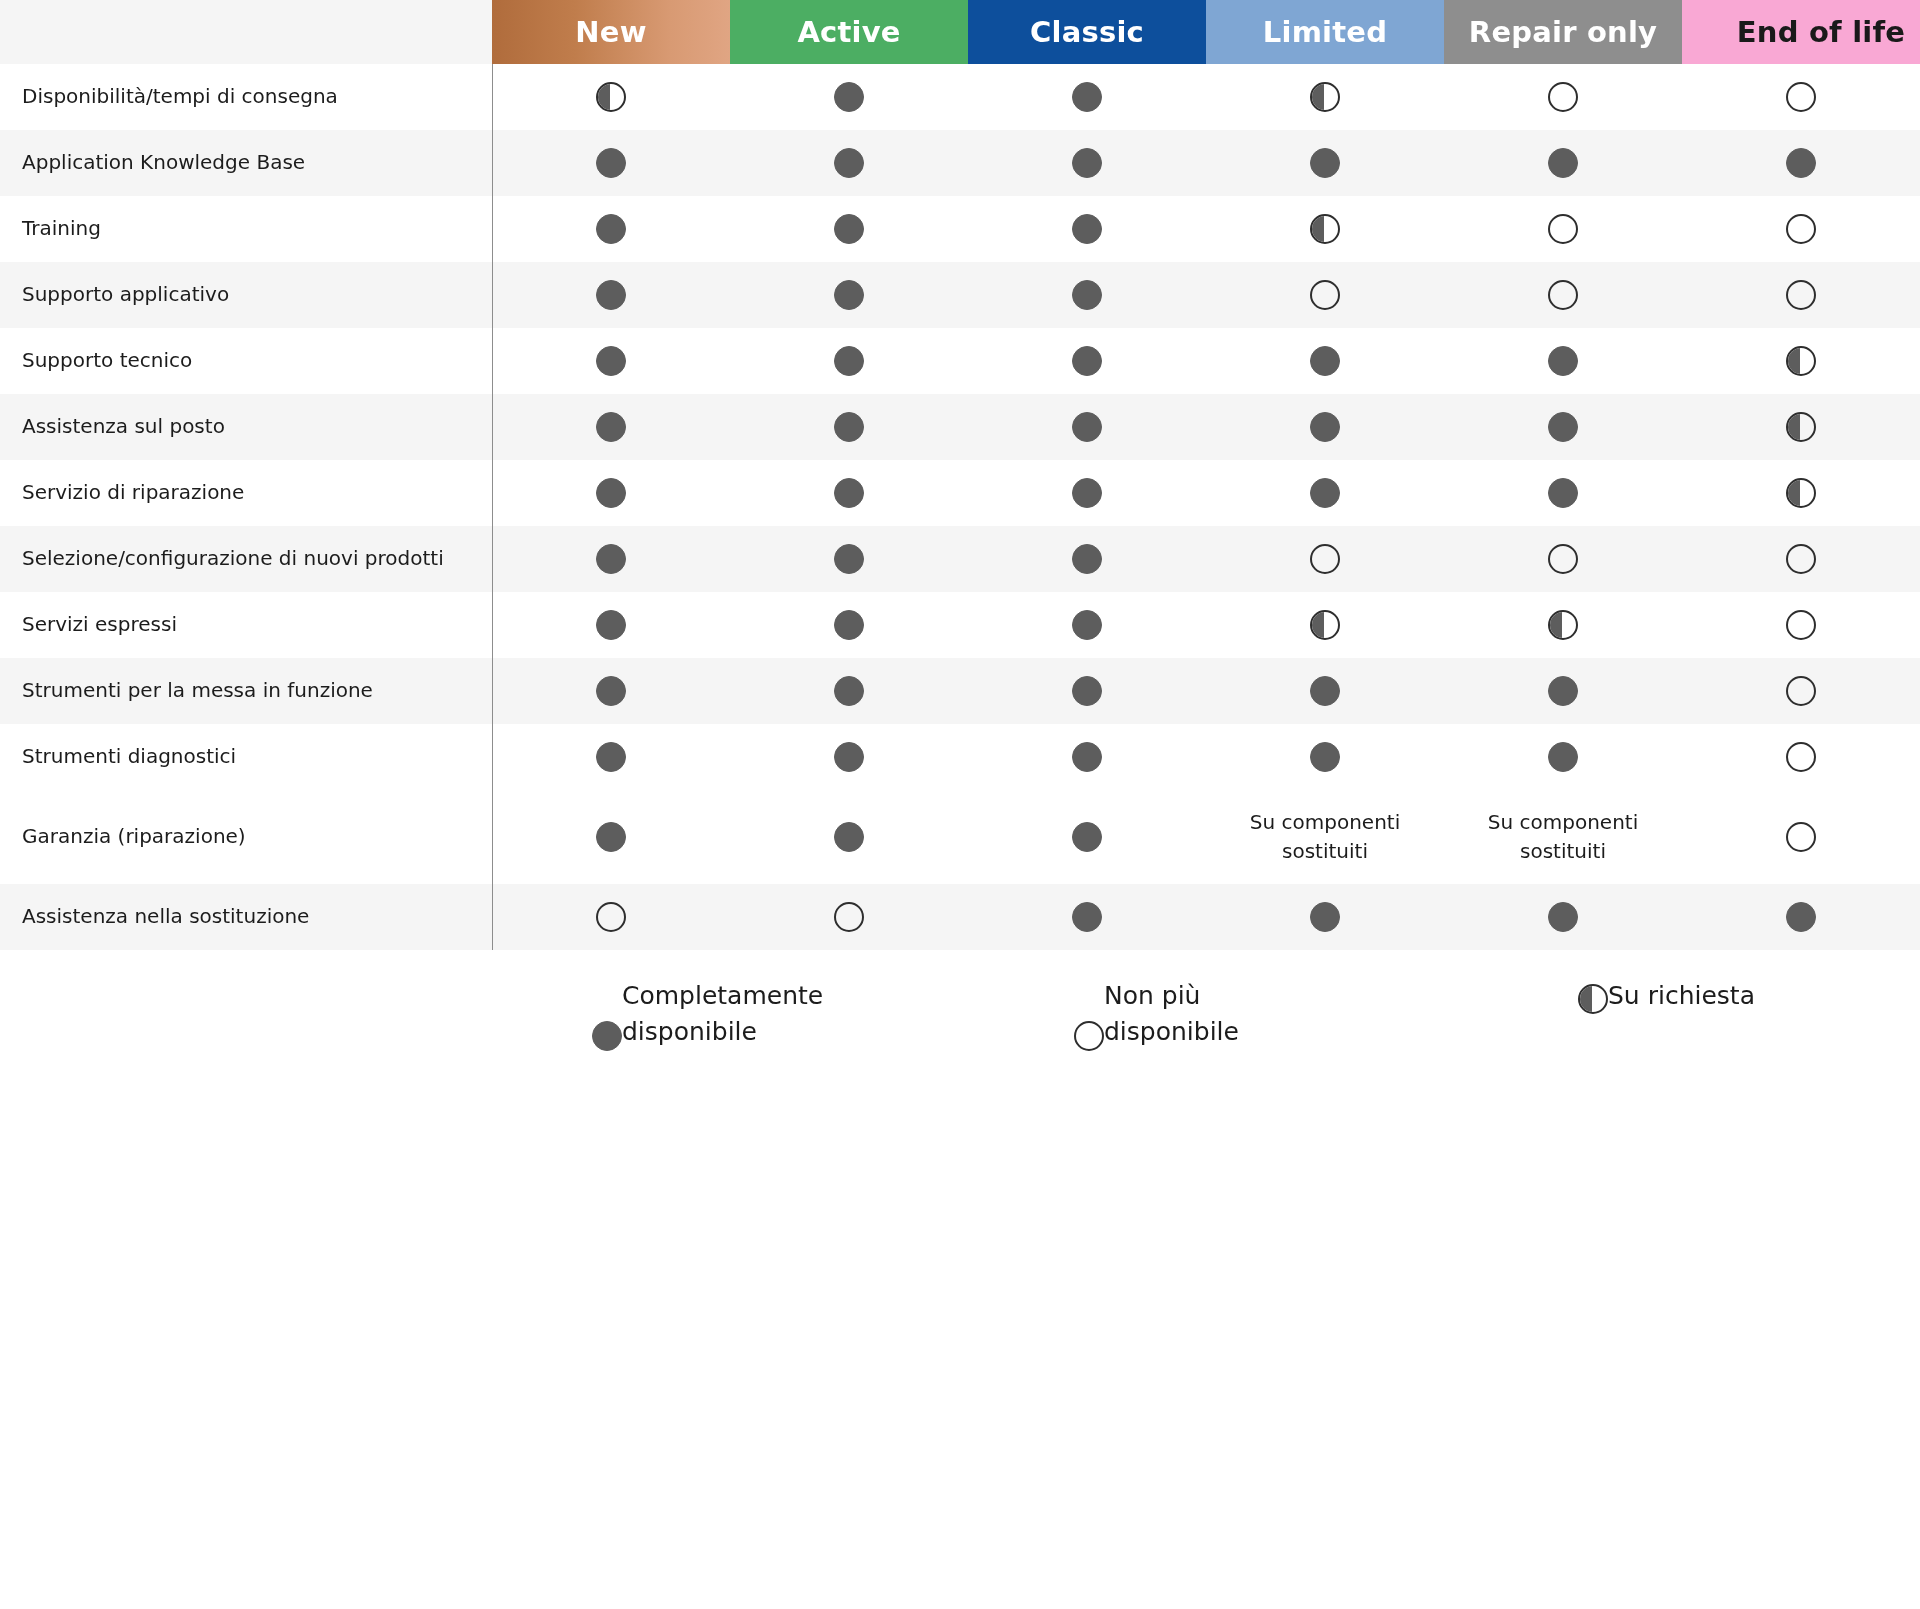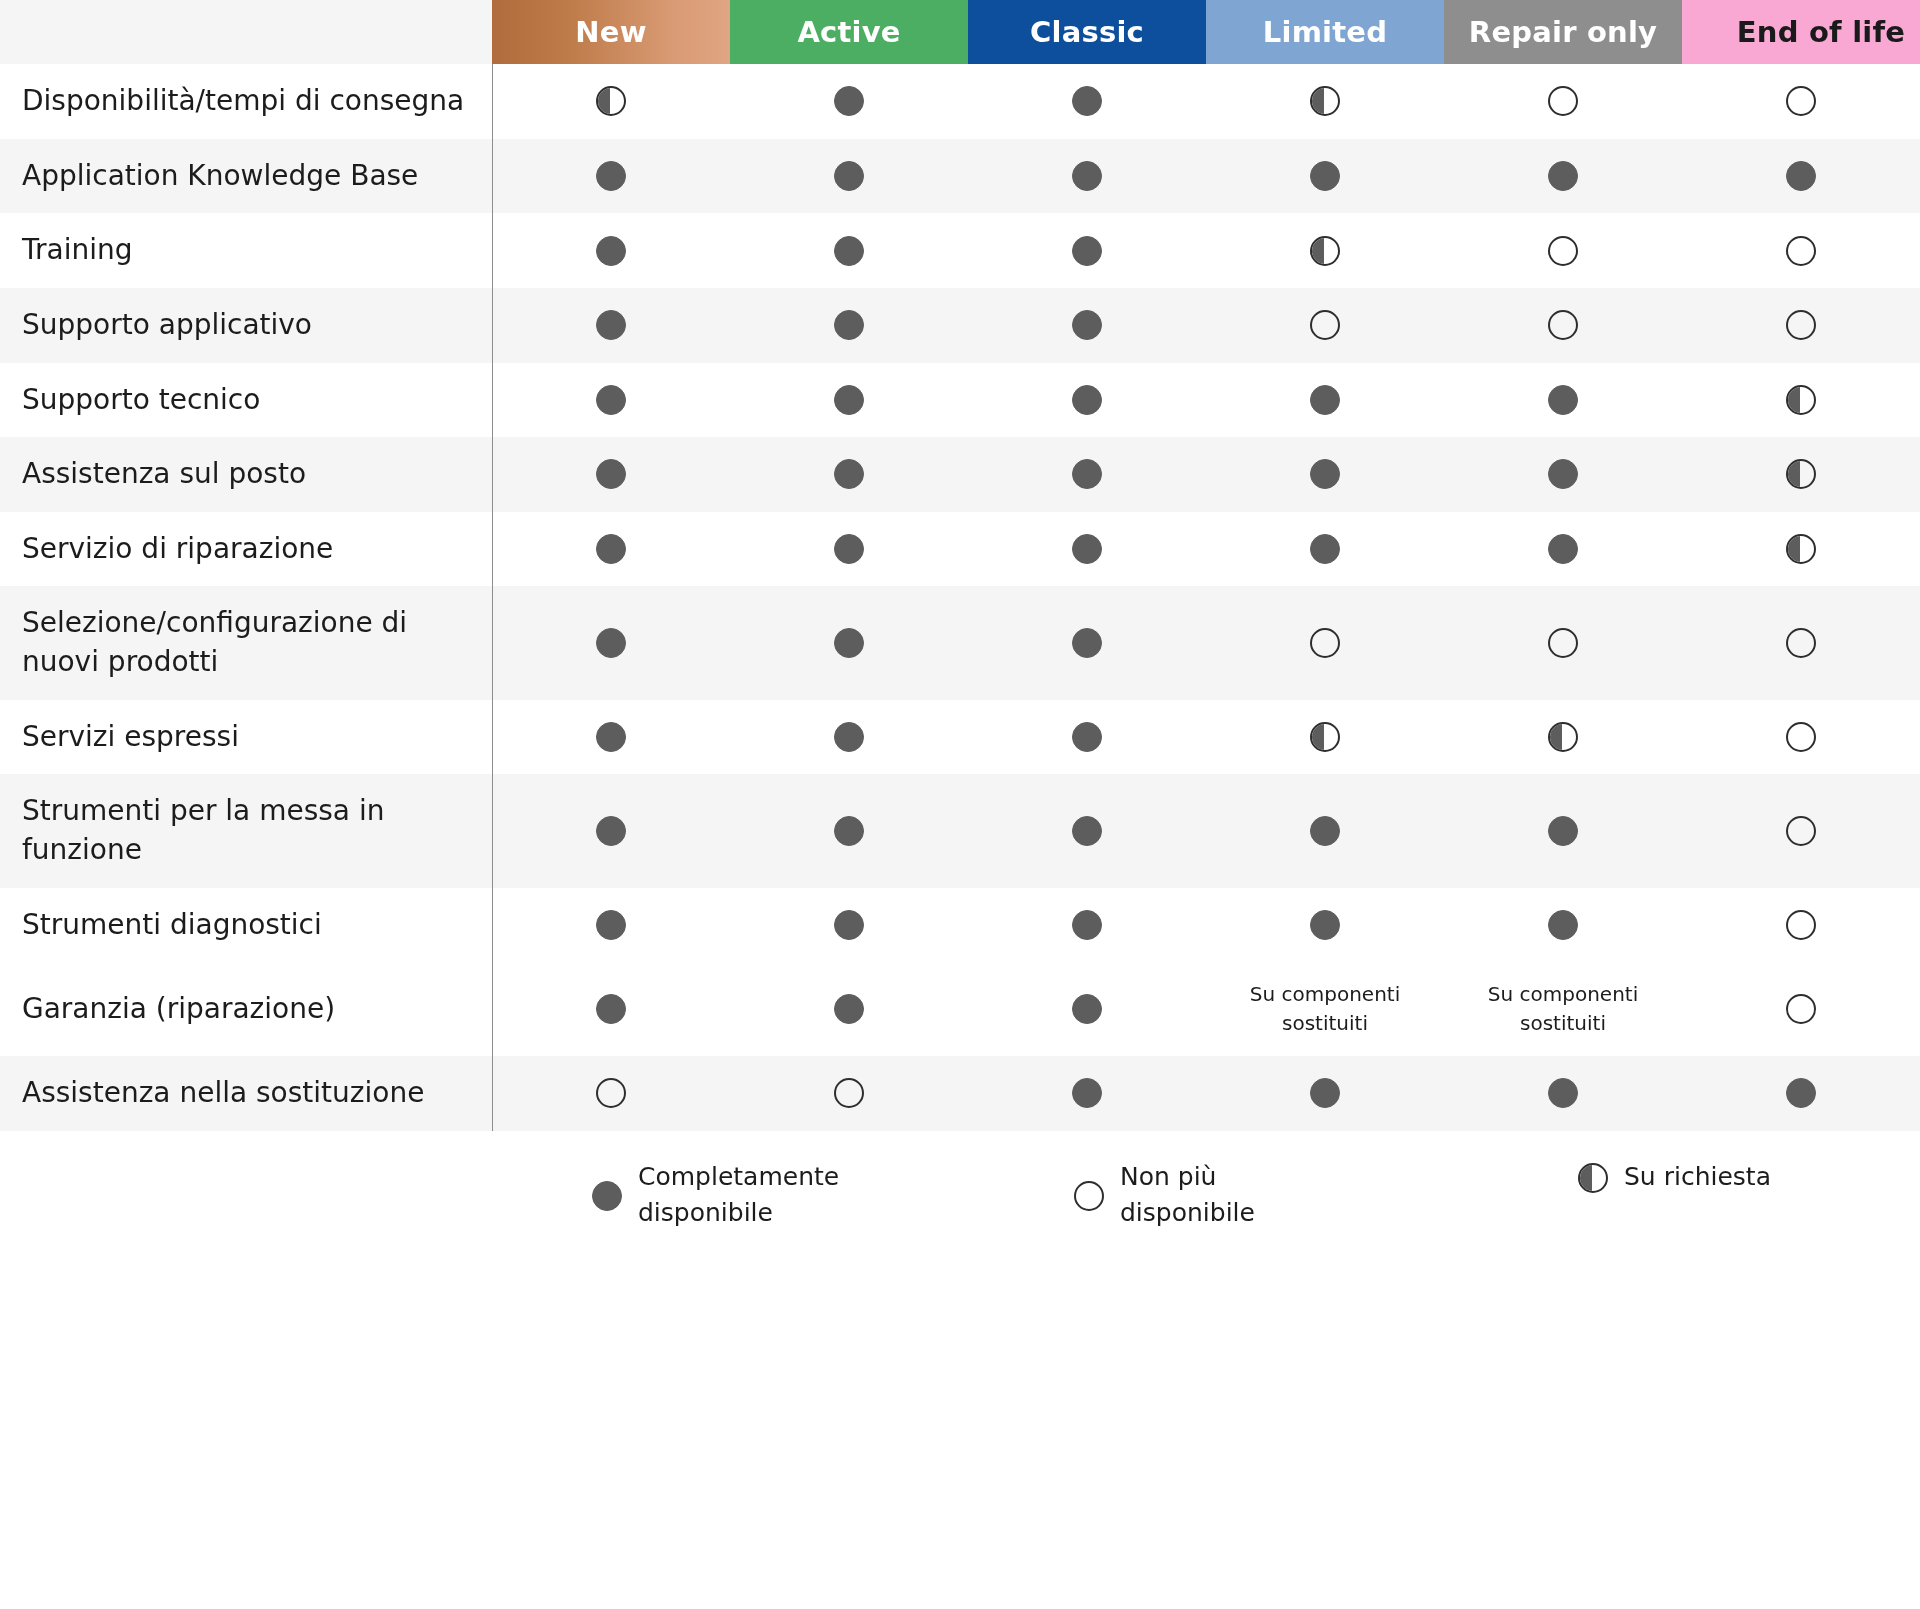--- a/index.html
+++ b/index.html
@@ -49,21 +49,21 @@
   
   tbody td {
     border: 0;
     padding: 0;
     vertical-align: middle;
   }
   tbody tr.odd  td { background: #ffffff; }
   tbody tr.even td { background: #f5f5f5; }
 
   td.label {
-    font-size: 28px;
+    font-size: 20px;
     color: #1c1c1c;
     text-align: left;
     padding: 18px 24px 18px 22px;
     line-height: 1.38;
     border-right: 1px solid #8d8d8d;
   }
   td.cell {
     text-align: center;
     padding: 18px 10px;
   }
@@ -112,22 +112,22 @@
   }
   .legend-inner {
     position: relative;
     height: 96px;
     margin-left: 592px;
   }
   .legend-item {
     position: absolute;
     top: 0;
     display: flex;
-    align-items: center;
-    gap: 16px;
+    align-items: flex-end;
+    gap: 0;
   }
   .legend-item .sym { flex: none; margin-top: 2px; }
   .legend-item .lg-text {
     font-size: 25px;
     color: #1c1c1c;
     line-height: 1.45;
     max-width: 230px;
   }
   .lg-1 { left: 0px; }
   .lg-2 { left: 482px; }

